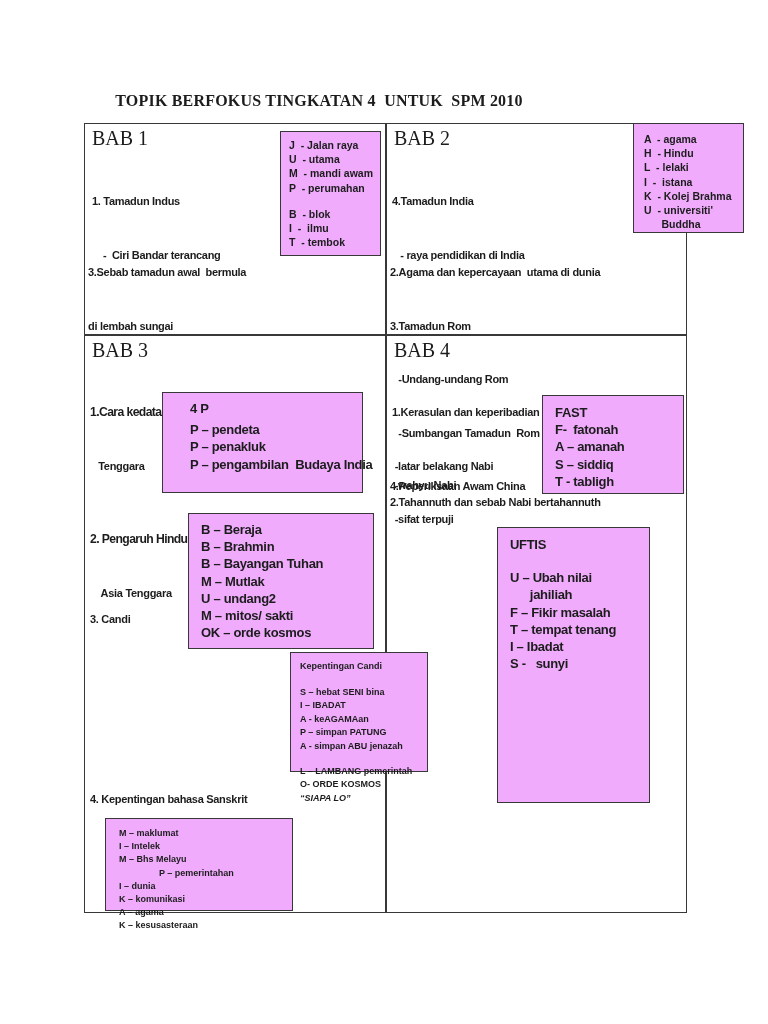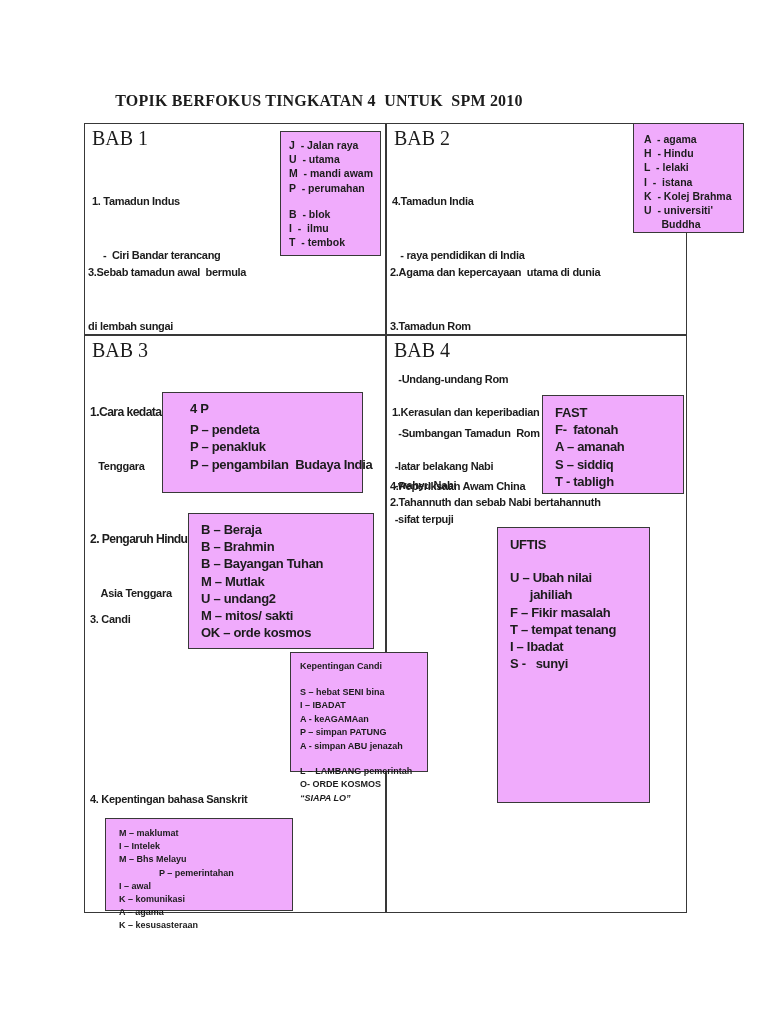--- a/index.html
+++ b/index.html
@@ -124,21 +124,21 @@
   <div class="tiny-l italic">“SIAPA LO”</div>
 </div>
 
 <div class="abs body-l" style="left:90px;top:791px;">4. Kepentingan bahasa Sanskrit</div>
 
 <div class="box" style="left:105px;top:812px;width:188px;height:93px;padding:8px 0 0 13px;margin-top:6px;">
   <div class="tiny-l" style="line-height:13.2px;">M – maklumat</div>
   <div class="tiny-l" style="line-height:13.2px;">I – Intelek</div>
   <div class="tiny-l" style="line-height:13.2px;">M – Bhs Melayu</div>
   <div class="tiny-l" style="line-height:13.2px;padding-left:40px;">P – pemerintahan</div>
-  <div class="tiny-l" style="line-height:13.2px;">I – awal</div>
+  <div class="tiny-l" style="line-height:13.2px;">I – dunia</div>
   <div class="tiny-l" style="line-height:13.2px;">K – komunikasi</div>
   <div class="tiny-l" style="line-height:13.2px;">A – agama</div>
   <div class="tiny-l" style="line-height:13.2px;">K – kesusasteraan</div>
 </div>
 
 <div class="abs bab-h" style="left:394px;top:339px;">BAB 4</div>
 <div class="abs" style="left:392px;top:368px;">
   <div class="body-l">1.Kerasulan dan keperibadian  Nabi</div>
   <div class="body-l"> -latar belakang Nabi</div>
   <div class="body-l"> -sifat terpuji</div>

